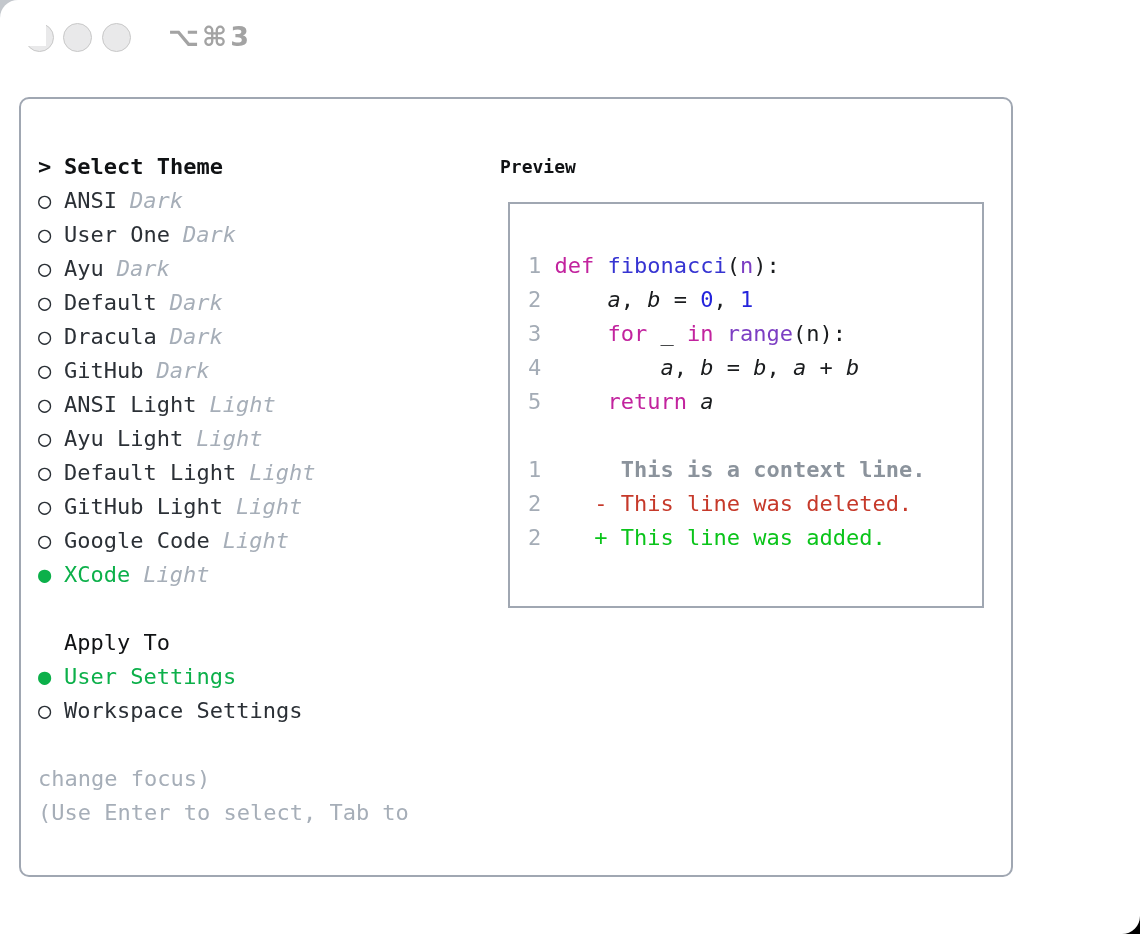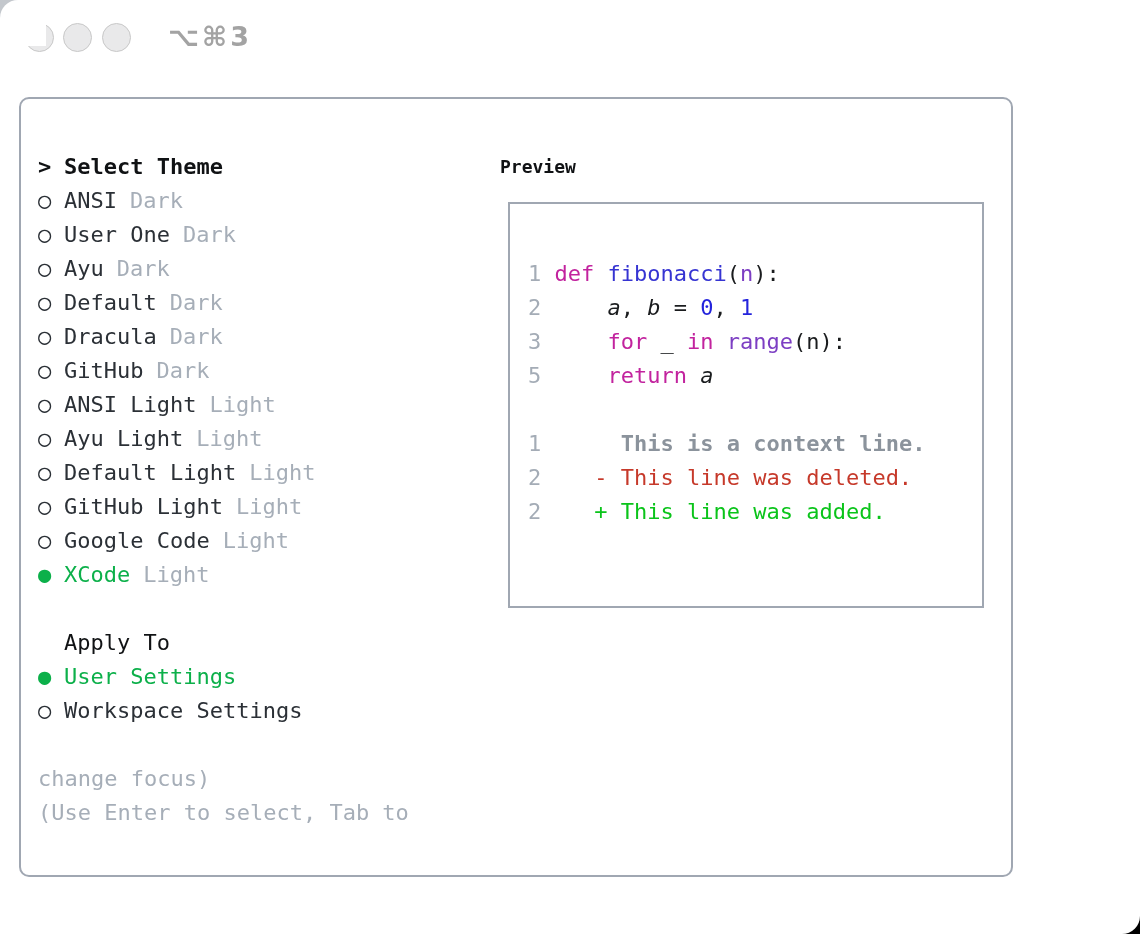--- a/index.html
+++ b/index.html
@@ -27,34 +27,34 @@
     font-size:27px;font-weight:600;color:#a3a3a3;letter-spacing:3px;}
 
   
   .panel{position:absolute;left:19px;top:97px;width:994px;height:780px;
     border:2px solid var(--border_gray,#a0a7b2);border-radius:10px;box-sizing:border-box;background:#fff;}
 
   
   .left-col{position:absolute;left:38px;top:150px;font-size:22px;color:var(--text_dark,#2b3036);}
   .row{display:flex;height:34px;line-height:34px;white-space:pre;}
   .row .marker{display:inline-block;width:26px;flex:0 0 26px;color:var(--text_dark,#2b3036);}
-  .row .variant{margin-left:13px;color:var(--muted_gray,#a6aeb8);}
+  .row .variant{margin-left:13px;color:var(--muted_gray,#a6aeb8);font-style:italic;}
   .row.header{font-weight:700;color:var(--heading_black,#101214);}
   .row.header .marker{color:var(--heading_black,#101214);font-weight:700;}
   .row.selected .marker,.row.selected .name{color:var(--selection_green,#0cb04a);}
   .row.subheader{color:var(--heading_black,#101214);}
   .spacer{height:34px;}
   .help{color:var(--muted_gray,#a6aeb8);font-size:22px;line-height:34px;}
 
   
   .preview-title{position:absolute;left:500px;top:150px;height:34px;line-height:34px;
     font-size:18px;font-weight:700;color:var(--heading_black,#101214);}
   .preview-box{position:absolute;left:508px;top:202px;width:476px;height:406px;
     border:2px solid var(--border_gray,#a0a7b2);box-sizing:border-box;background:#fff;}
-  .code{padding:45px 0 0 18px;font-size:22px;margin-top:8px;}
+  .code{padding:45px 0 0 18px;font-size:22px;}
   .code-line{height:34px;line-height:34px;white-space:pre;font-size:22px;}
   .tok-ln{color:var(--line_number_gray,#a4acb6);}
   .tok-pl{color:var(--code_text,#1a1c1e);}
   .tok-kw{color:var(--keyword_magenta,#c2239e);}
   .tok-fn{color:var(--function_blue,#3634d2);}
   .tok-num{color:var(--number_blue,#2424dc);}
   .tok-type{color:var(--type_purple,#7c3ec3);}
   .tok-param{color:var(--type_purple,#7c3ec3);}
   .tok-var{color:var(--code_text,#1a1c1e);font-style:italic;}
   .tok-ctx{color:var(--context_gray,#8b939c);font-weight:bold;}
@@ -105,19 +105,20 @@
   <div class="help">change focus)</div>
   <div class="help">(Use Enter to select, Tab to</div>
 </div>
 
 <div class="preview-title">Preview</div>
 <div class="preview-box">
   <div class="code">
       <div class="code-line"><span class="tok-ln">1</span><span class="tok-pl"> </span><span class="tok-kw">def</span><span class="tok-pl"> </span><span class="tok-fn">fibonacci</span><span class="tok-pl">(</span><span class="tok-param">n</span><span class="tok-pl">):</span></div>
       <div class="code-line"><span class="tok-ln">2</span><span class="tok-pl">     </span><span class="tok-var">a</span><span class="tok-pl">, </span><span class="tok-var">b</span><span class="tok-pl"> = </span><span class="tok-num">0</span><span class="tok-pl">, </span><span class="tok-num">1</span></div>
       <div class="code-line"><span class="tok-ln">3</span><span class="tok-pl">     </span><span class="tok-kw">for</span><span class="tok-pl"> _ </span><span class="tok-kw">in</span><span class="tok-pl"> </span><span class="tok-type">range</span><span class="tok-pl">(n):</span></div>
+      <div class="code-line"><span class="tok-ln">4</span><span class="tok-pl">         </span><span class="tok-var">a</span><span class="tok-pl">, </span><span class="tok-var">b</span><span class="tok-pl"> = </span><span class="tok-var">b</span><span class="tok-pl">, </span><span class="tok-var">a</span><span class="tok-pl"> + </span><span class="tok-var">b</span></div>
       <div class="code-line"><span class="tok-ln">5</span><span class="tok-pl">     </span><span class="tok-kw">return</span><span class="tok-pl"> </span><span class="tok-var">a</span></div>
       <div class="code-line"></div>
       <div class="code-line"><span class="tok-ln">1</span><span class="tok-pl">      </span><span class="tok-ctx">This is a context line.</span></div>
       <div class="code-line"><span class="tok-ln">2</span><span class="tok-pl">    </span><span class="tok-del">- This line was deleted.</span></div>
       <div class="code-line"><span class="tok-ln">2</span><span class="tok-pl">    </span><span class="tok-add">+ This line was added.</span></div>
     </div>
 </div>
 
 </body></html>

